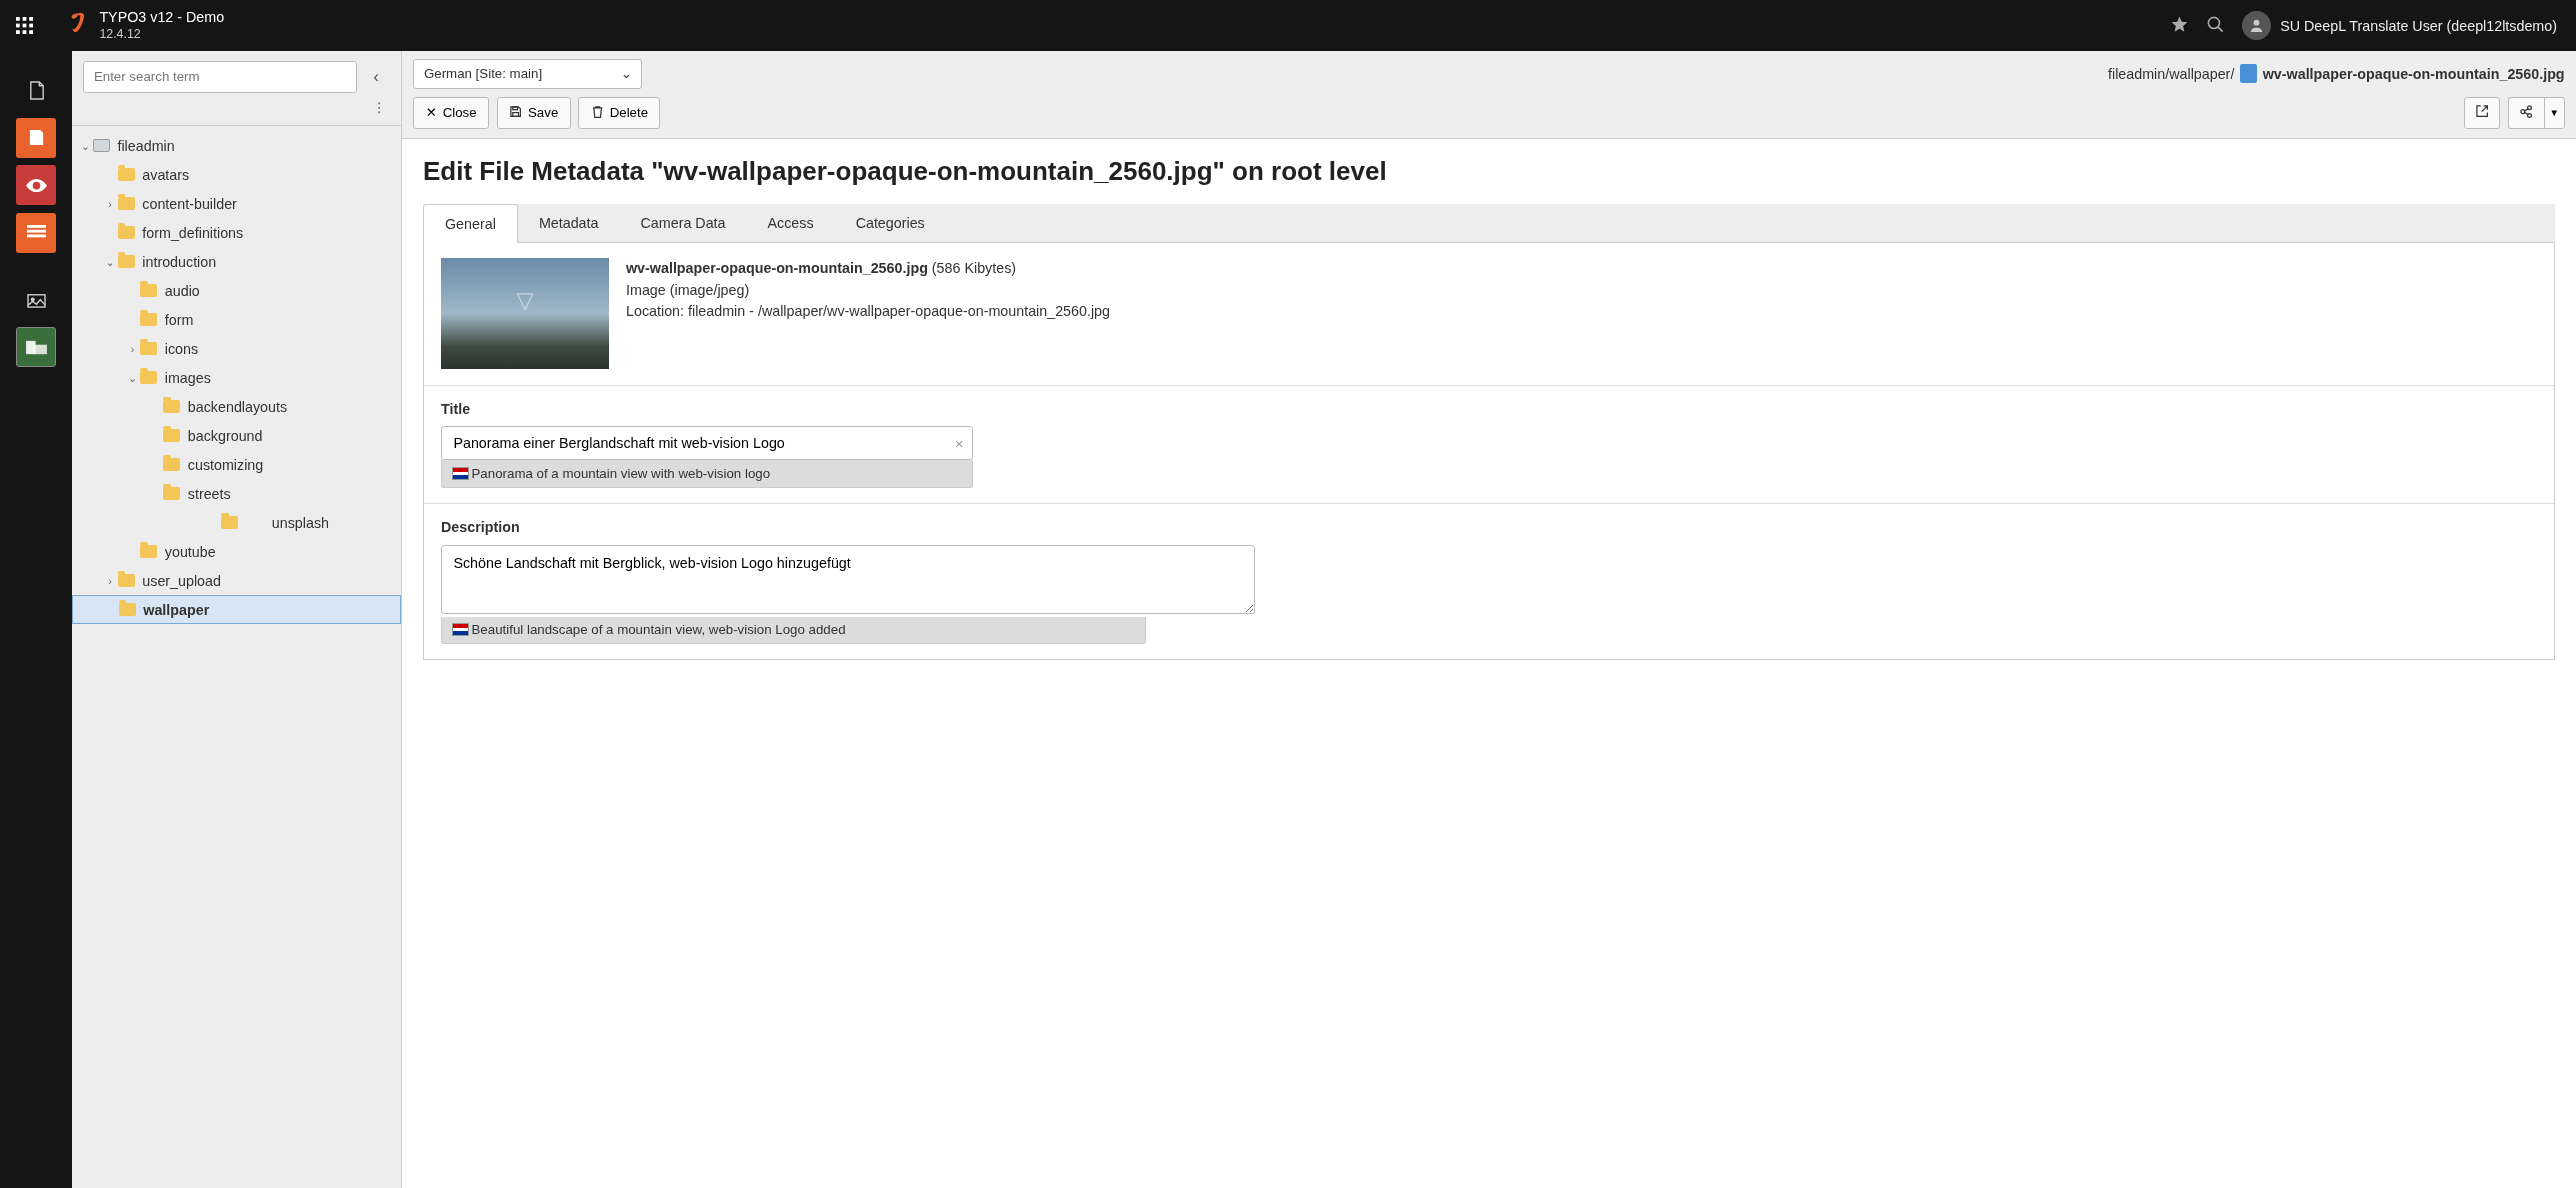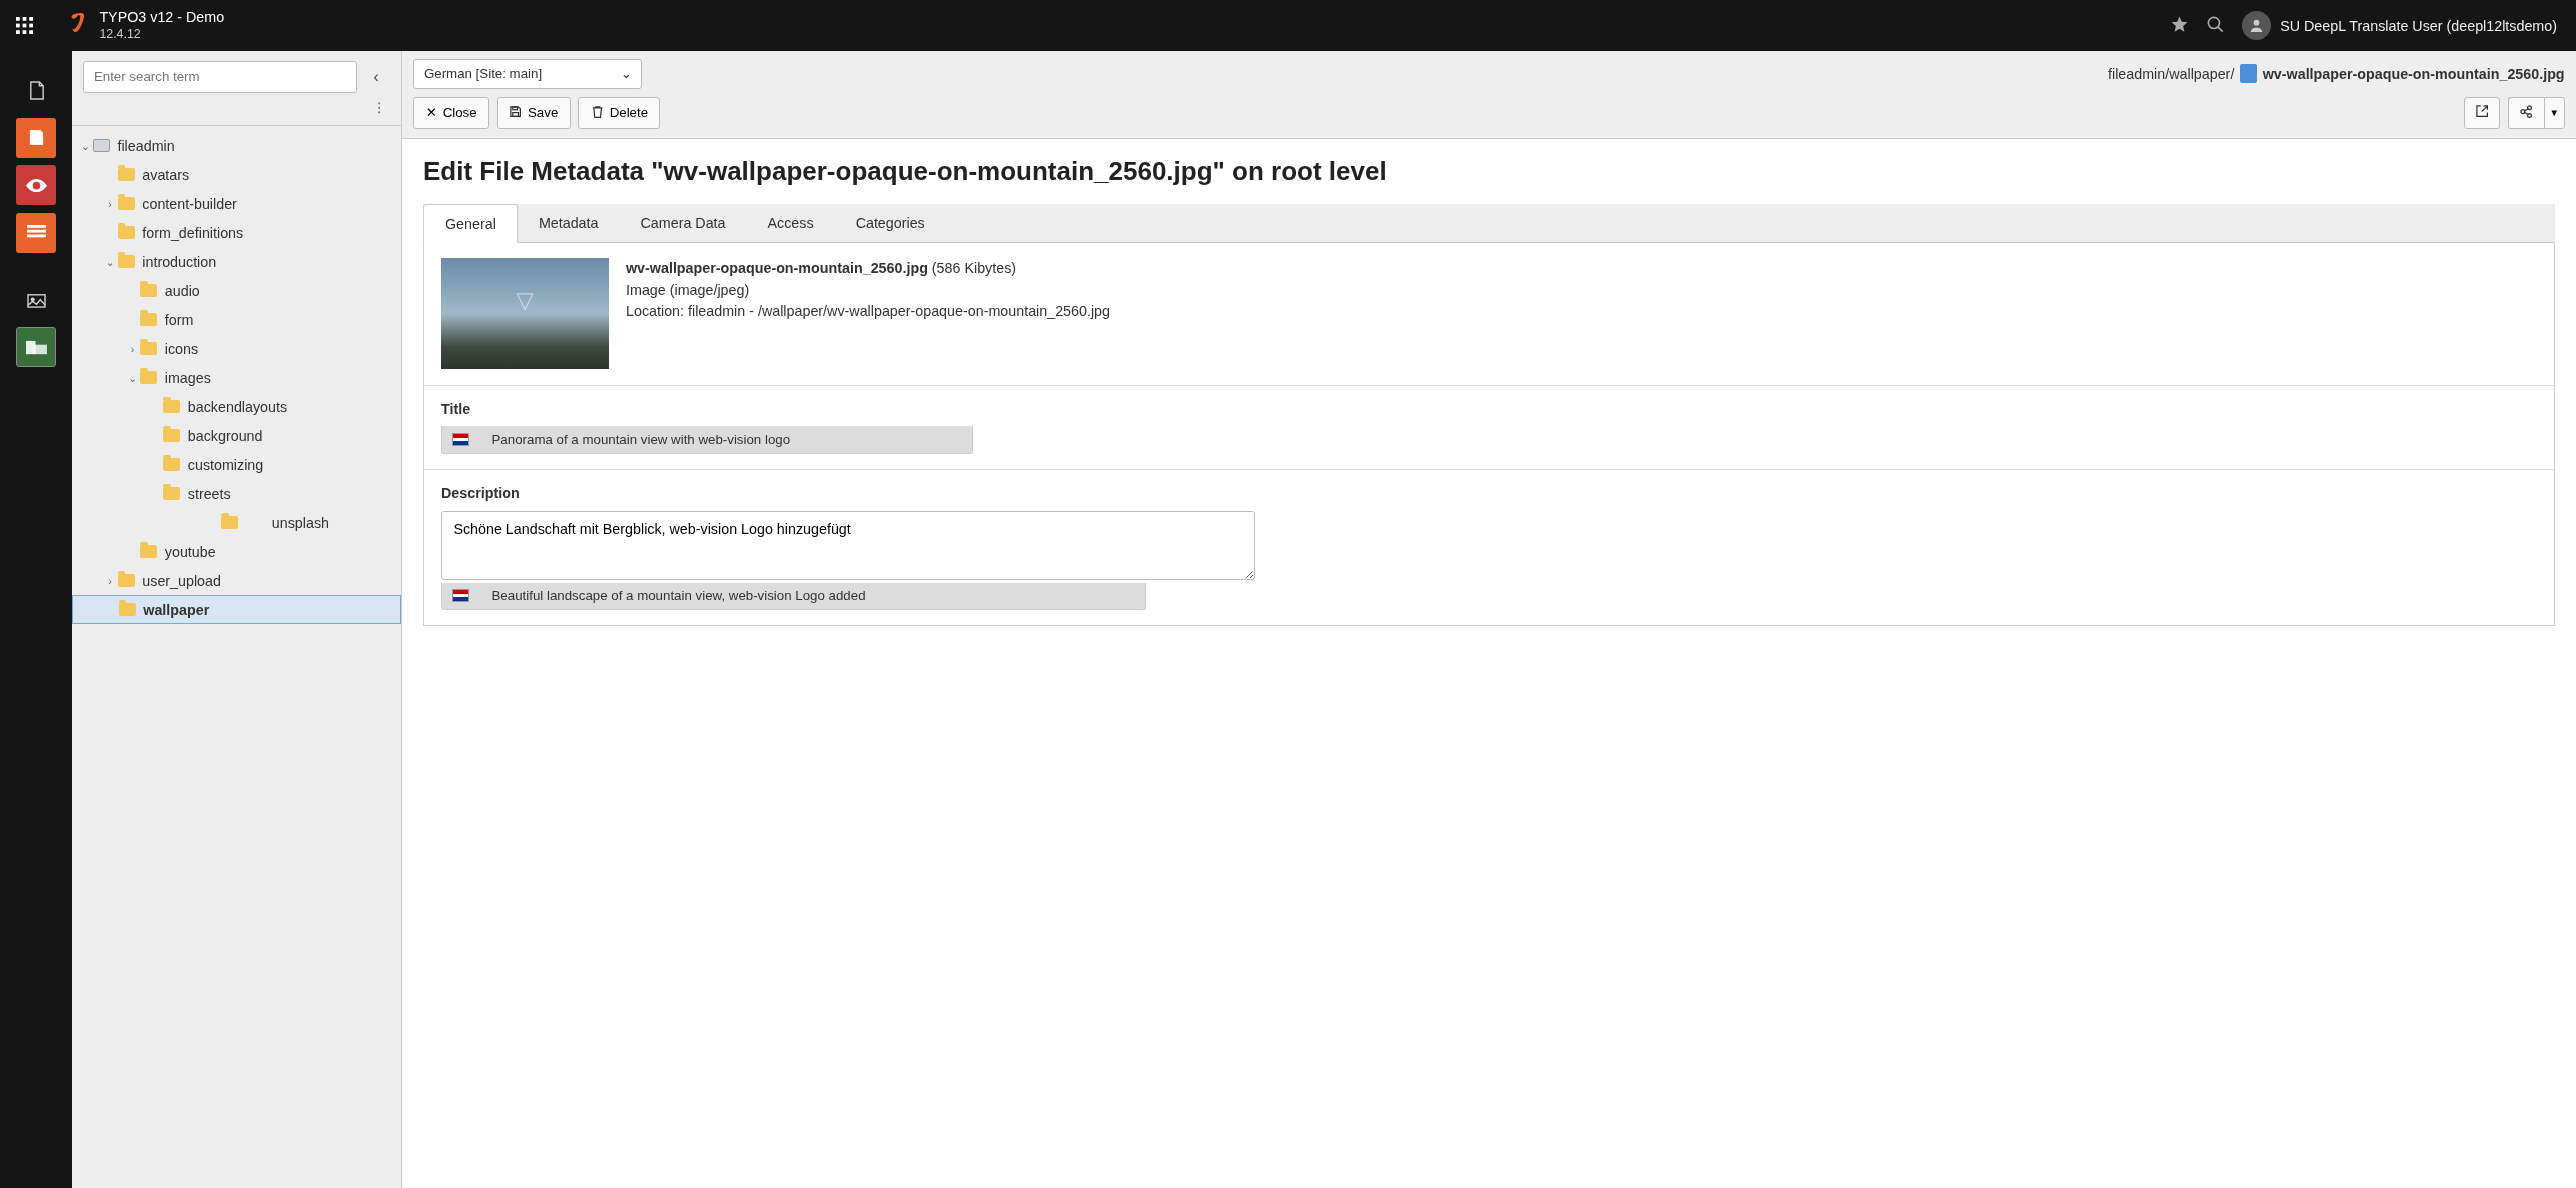--- a/index.html
+++ b/index.html
@@ -71,21 +71,21 @@
 .panel-section:last-child { border-bottom: none; }
 .file-header { display: flex; gap: 17px; }
 .thumb { width: 168px; height: 111px; background: linear-gradient(to bottom, #6a8ba8 0%, #a0b8c8 50%, #3d4a3e 80%, #2b3530 100%); position: relative; }
 .thumb::after { content: "▽"; position: absolute; top: 29px; left: 50%; transform: translateX(-50%); color: rgba(255,255,255,0.5); font-size: 23px; }
 .file-meta { font-size: 14.3px; line-height: 1.5; }
 .file-meta .fname { font-weight: bold; }
 .field-label { font-weight: bold; font-size: 14.3px; margin-bottom: 9.5px; }
 .input-wrap { position: relative; width: 532px; }
 .text-input { width: 100%; height: 34px; border: 1px solid #bbb; border-radius: 2.9px; padding: 0 29px 0 11.4px; font-size: 14.3px; }
 .input-clear { position: absolute; right: 9.5px; top: 50%; transform: translateY(-50%); color: #999; cursor: pointer; font-size: 15.2px; }
-.trans-src { width: 532px; background: #dcdcdc; border: 1px solid #ccc; border-top: none; padding: 5.7px 9.5px; display: flex; align-items: center; gap: 23px; font-size: 13.3px; border-radius: 0 0 2.9px 2.9px; }
+.trans-src { width: 532px; background: #dcdcdc; border: 1px solid #ccc; border-top: none; padding: 5.7px 9.5px; display: flex; align-items: center; gap: 3px; font-size: 13.3px; border-radius: 0 0 2.9px 2.9px; }
 .flag-icon { width: 17px; height: 12.4px; background: linear-gradient(to bottom, #c00 0%, #c00 33%, #fff 33%, #fff 66%, #039 66%); border: 1px solid #999; }
 .textarea { width: 814px; height: 69px; border: 1px solid #bbb; border-radius: 2.9px; padding: 9.5px 11.4px; font-size: 14.3px; font-family: inherit; resize: vertical; }
 .trans-src.wide { width: 705px; }
 </style>
 </head>
 <body>
 
 <div class="topbar">
   <div class="topbar-left">
     <div class="module-grid">
@@ -342,20 +342,24 @@
             <div class="thumb"></div>
             <div class="file-meta">
               <div><span class="fname">wv-wallpaper-opaque-on-mountain_2560.jpg</span> <span>(586 Kibytes)</span></div>
               <div>Image (image/jpeg)</div>
               <div><span>Location:</span> <span>fileadmin - /wallpaper/wv-wallpaper-opaque-on-mountain_2560.jpg</span></div>
             </div>
           </div>
         </div>
         <div class="panel-section">
           <div class="field-label">Title</div>
+          <div class="input-wrap">
+            <input class="text-input" value="Panorama einer Berglandschaft mit web-vision Logo" style="">
+            <span class="input-clear">×</span>
+          </div>
           <div class="trans-src">
             <span class="flag-icon"></span>
             <span>Panorama of a mountain view with web-vision logo</span>
           </div>
         </div>
         <div class="panel-section">
           <div class="field-label">Description</div>
           <textarea class="textarea" style="">Schöne Landschaft mit Bergblick, web-vision Logo hinzugefügt</textarea>
           <div class="trans-src wide">
             <span class="flag-icon"></span>

